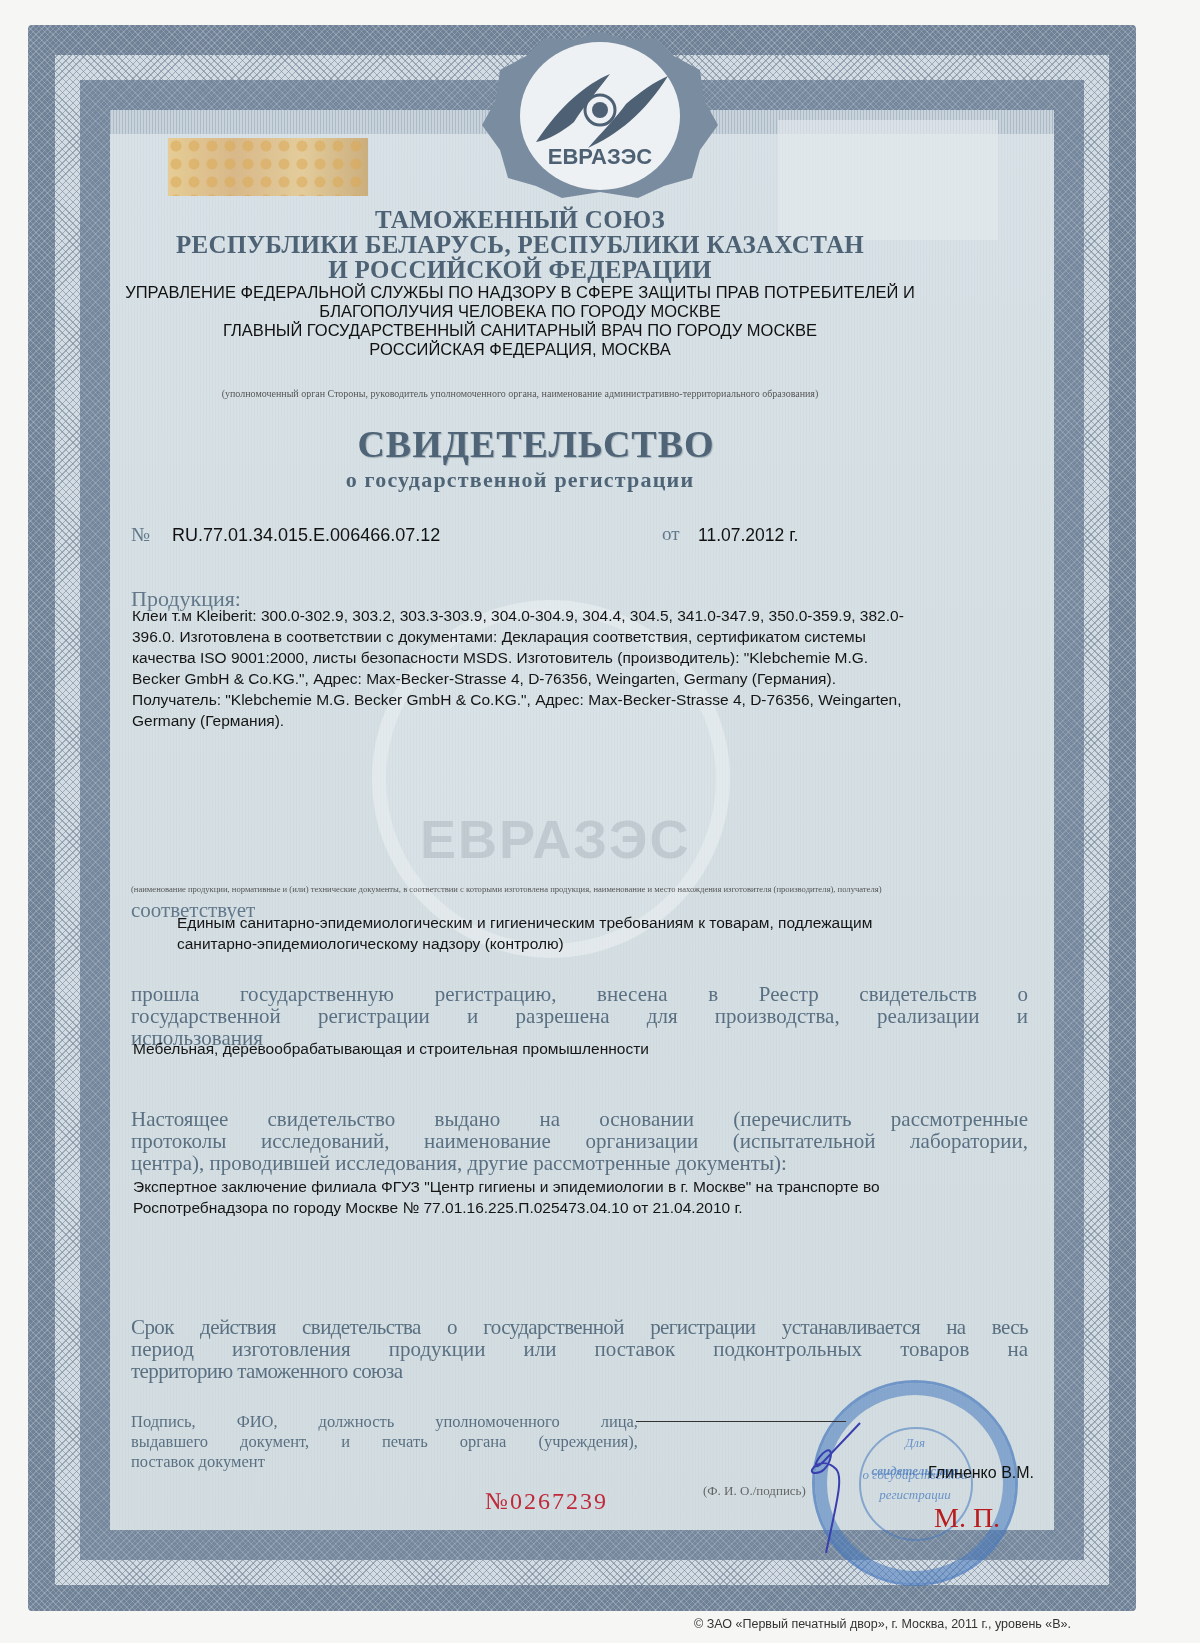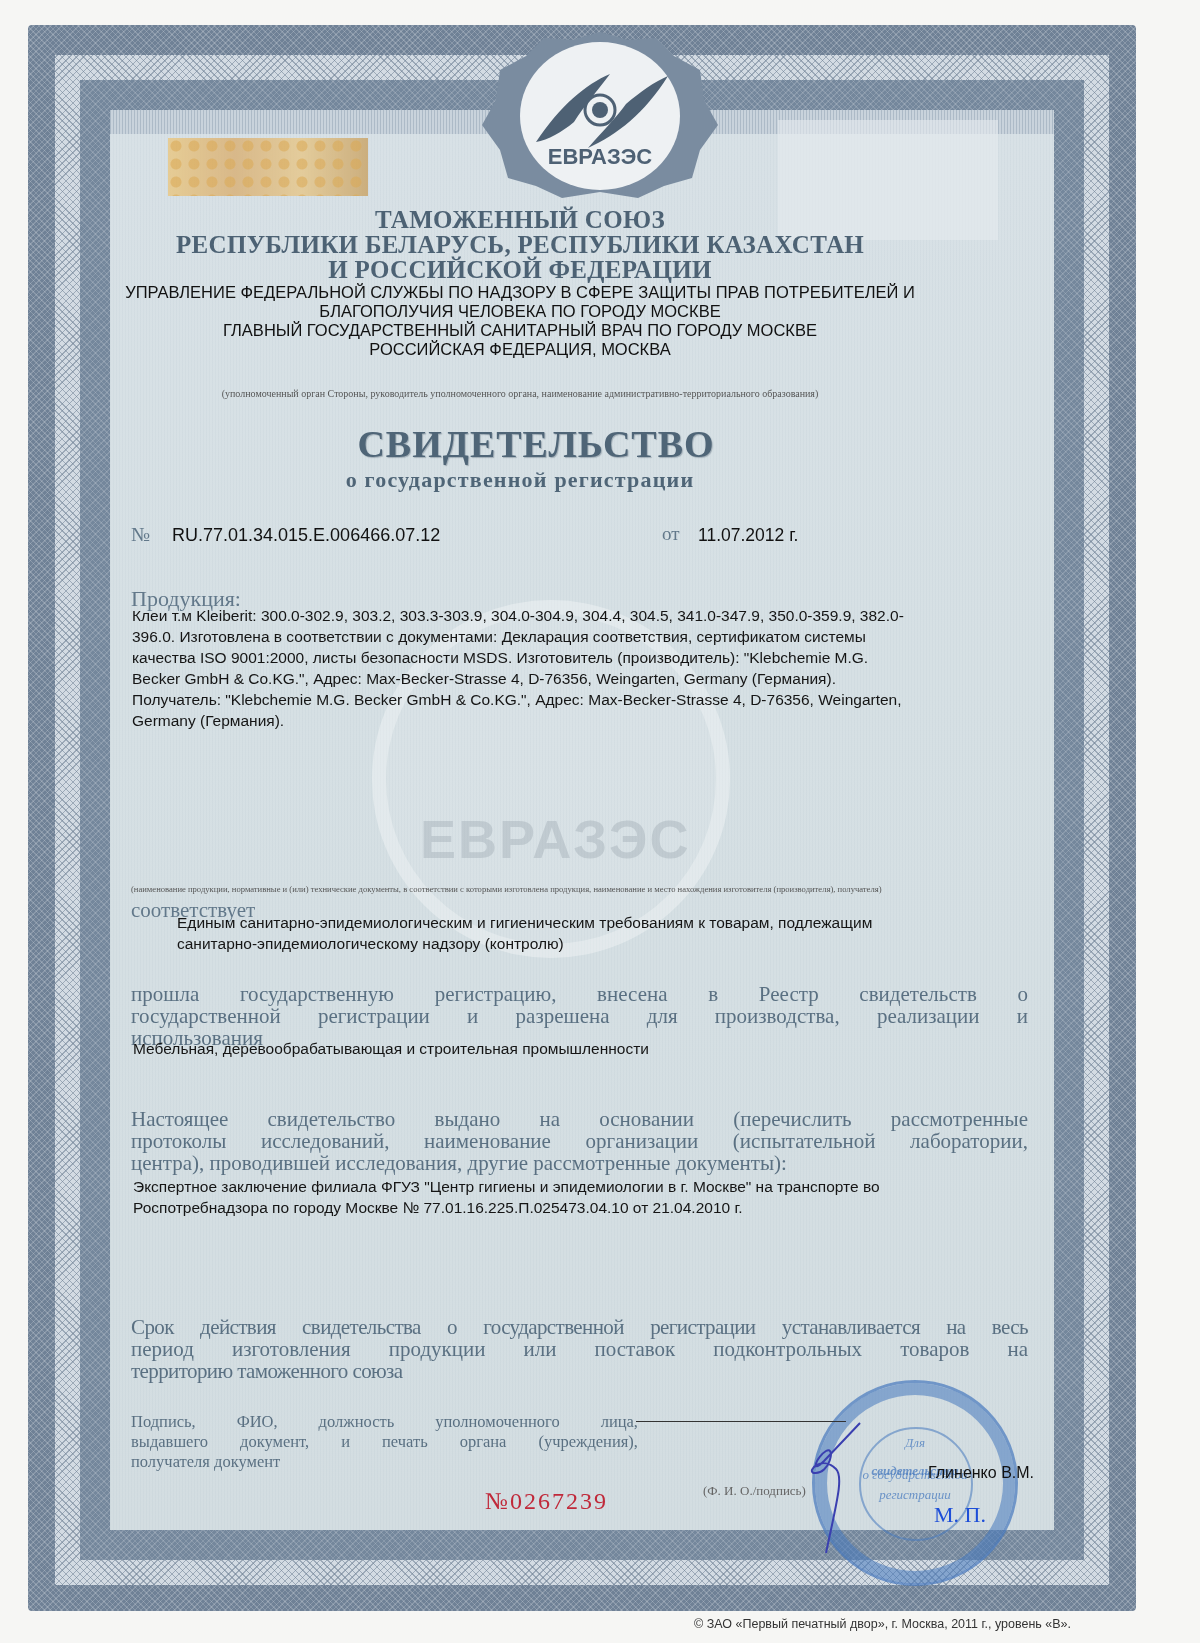--- a/index.html
+++ b/index.html
@@ -140,35 +140,35 @@
 
 <div class="abs para" style="left:131px;top:1316px;width:897px;">
   <div style="text-align-last:justify;letter-spacing:-0.6px;">Срок действия свидетельства о государственной регистрации устанавливается на весь</div>
   <div style="text-align-last:justify;">период изготовления продукции или поставок подконтрольных товаров на</div>
   <div style="letter-spacing:-0.6px;">территорию таможенного союза</div>
 </div>
 
 <div class="abs para" style="left:131px;top:1412px;width:507px;font-size:16.5px;line-height:20px;">
   <div style="text-align-last:justify;">Подпись, ФИО, должность уполномоченного лица,</div>
   <div style="text-align-last:justify;">выдавшего документ, и печать органа (учреждения),</div>
-  <div>получателя документ</div>
+  <div>поставок документ</div>
 </div>
 
 <div class="stamp">
   <div class="stamp-inner"></div>
   <div class="stamp-text" style="top:52px;">Для</div>
   <div class="stamp-text" style="top:80px;font-weight:bold;">свидетельства</div>
   <div class="stamp-text" style="top:84px;">о государственной</div>
   <div class="stamp-text" style="top:104px;">регистрации</div>
 </div>
 
 <svg class="abs" style="left:800px;top:1415px;" width="80" height="140" viewBox="0 0 80 140">
   <path d="M60,8 L24,46 C10,60 16,42 26,36 C36,30 30,60 14,58 C6,56 22,40 36,54 C44,62 36,90 26,138" fill="none" stroke="#3a3fb0" stroke-width="2"></path>
 </svg>
 
 <div class="abs filled" style="left:928px;top:1464px;font-size:16px;">Глиненко В.М.</div>
 <div class="signature-line"></div>
 <div class="abs" style="left:703px;top:1483px;font-family:'Liberation Serif',serif;font-size:13px;color:#666;">(Ф. И. О./подпись)</div>
-<div class="abs" style="left:934px;top:1502px;font-family:'Liberation Serif',serif;font-size:22px;color:#1d4ed8;">М. П.</div>
+<div class="abs" style="left:934px;top:1502px;font-family:'Liberation Serif',serif;font-size:28px;color:#b91c1c;">М. П.</div>
 
 <div class="serial">№0267239</div>
 
 <div class="footer">© ЗАО «Первый печатный двор», г. Москва, 2011 г., уровень «В».</div>
 
 </body></html>

